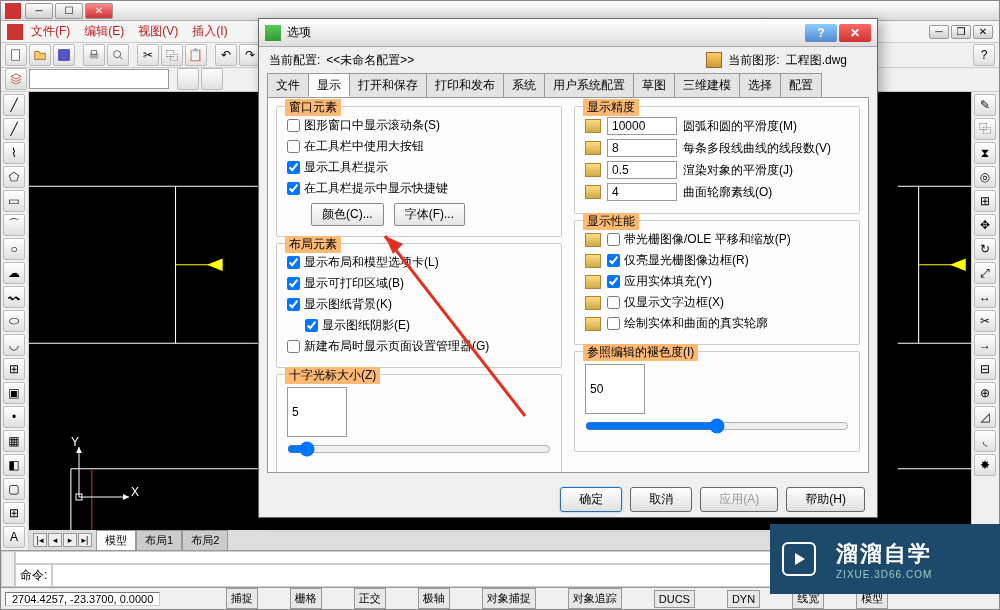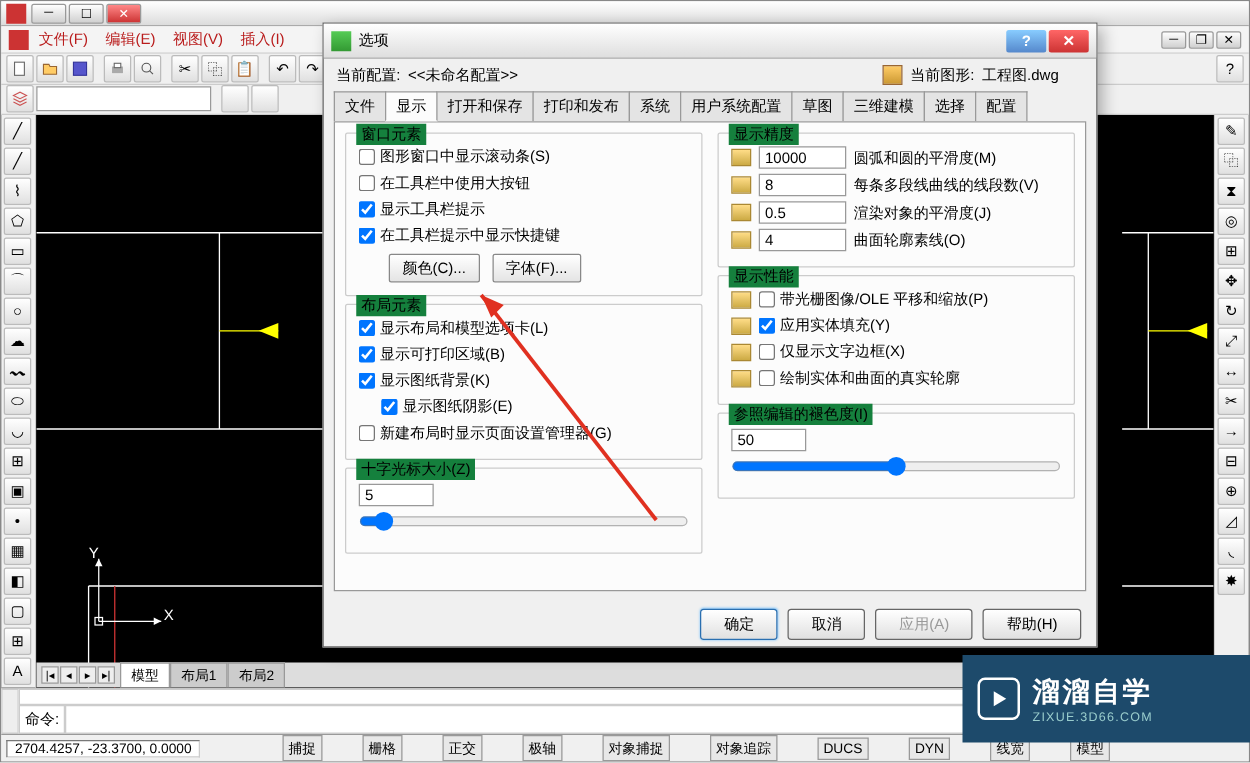--- a/index.html
+++ b/index.html
@@ -63,46 +63,46 @@
 
 .tab-strip { height: 24px; display: flex; padding: 0 8px; }
 .opt-tab { padding: 3px 8px; background: #e4e4e4; border: 1px solid #999; border-bottom: none; margin-right: -1px; }
 .opt-tab.active { background: #fcfcfc; border-bottom: 1px solid #fcfcfc; position: relative; z-index: 2; }
 
 .tab-panel { flex: 1; background: #fcfcfc; border: 1px solid #999; margin: 0 8px 8px 8px; padding: 8px; display: flex; flex-direction: column; gap: 6px; overflow: hidden; position: relative; }
 .panel-cols { display: flex; gap: 12px; }
 .col { flex: 1; display: flex; flex-direction: column; gap: 6px; }
 
 .group { border: 1px solid #ccc; border-radius: 2px; padding: 8px 10px 10px 10px; position: relative; }
-.group-title { position: absolute; top: -8px; left: 8px; background: #15803d; padding: 0 4px; font-size: 12px; }
+.group-title { position: absolute; top: -8px; left: 8px; background: #fdba74; padding: 0 4px; font-size: 12px; }
 .chk-row { display: flex; align-items: center; gap: 4px; padding: 2px 0; }
 .chk-row input { width: 13px; height: 13px; }
 .chk-row .ficon2 { width: 16px; height: 14px; background: linear-gradient(#fd8,#ca4); border:1px solid #a83; margin-right: 2px; }
 .sub { margin-left: 18px; }
 .btn-row { display: flex; gap: 10px; margin-top: 4px; margin-left: 24px; }
 .small-btn { padding: 2px 10px; background: linear-gradient(#fff,#e4e4e4); border: 1px solid #888; border-radius: 2px; }
 
 .num-row { display: flex; align-items: center; gap: 6px; padding: 2px 0; }
 .num-row .ficon2 { width: 16px; height: 14px; background: linear-gradient(#fd8,#ca4); border:1px solid #a83; }
 .num-input { width: 70px; height: 18px; border: 1px solid #999; background: #fff; padding: 0 4px; }
 
 .slider-wrap { padding: 4px 0; }
-.slider-val { width: 60px; border: 1px solid #999; background: #fff; padding: 1px 4px; display: inline-block; margin-bottom: 4px; }
+.slider-val { width: 60px; border: 1px solid #999; background: #fff; padding: 17px 4px; display: inline-block; margin-bottom: 4px; }
 .slider { width: 100%; }
 
 .dialog-buttons { height: 36px; display: flex; align-items: center; justify-content: flex-end; padding: 0 12px; gap: 8px; }
 .ok-btn { padding: 3px 18px; background: linear-gradient(#fff,#e0e0e0); border: 1px solid #666; border-radius: 3px; }
 .ok-btn.primary { border: 1px solid #2a6fb0; box-shadow: 0 0 2px #6bf; }
 .ok-btn.disabled { color: #999; }
 
 
 .anno-arrow { position: absolute; left: 375px; top: 226px; pointer-events: none; z-index: 100; }
 
 
-.watermark { position: absolute; right: 0; bottom: 16px; width: 230px; height: 70px; background: #1d4a6b; color: #fff; display: flex; align-items: center; padding: 0 12px; gap: 10px; }
+.watermark { position: absolute; right: 0; bottom: 16px; width: 230px; height: 70px; background: #1d4a6b; color: #fff; display: flex; align-items: center; padding: 0 12px; gap: 20px; }
 .watermark .play { width: 34px; height: 34px; border: 2px solid #fff; border-radius: 6px; display: flex; align-items: center; justify-content: center; }
 .watermark .txt-main { font-size: 22px; font-weight: bold; letter-spacing: 2px; }
 .watermark .txt-sub { font-size: 10px; color: #9cc; letter-spacing: 1px; }
 </style>
 </head>
 <body>
 
 <div class="main-window">
   <div class="title-bar">
     <div class="icon"></div>
@@ -414,20 +414,25 @@
         <div class="group">
           <div class="group-title">显示性能</div>
           <div class="chk-row">
               <div class="ficon2"></div>
               <input type="checkbox" style="">
               <span>带光栅图像/OLE 平移和缩放(P)</span>
             </div>
           <div class="chk-row">
               <div class="ficon2"></div>
               <input type="checkbox" checked="" style="">
+              <span>仅亮显光栅图像边框(R)</span>
+            </div>
+          <div class="chk-row">
+              <div class="ficon2"></div>
+              <input type="checkbox" checked="" style="">
               <span>应用实体填充(Y)</span>
             </div>
           <div class="chk-row">
               <div class="ficon2"></div>
               <input type="checkbox" style="">
               <span>仅显示文字边框(X)</span>
             </div>
           <div class="chk-row">
               <div class="ficon2"></div>
               <input type="checkbox" style="">

